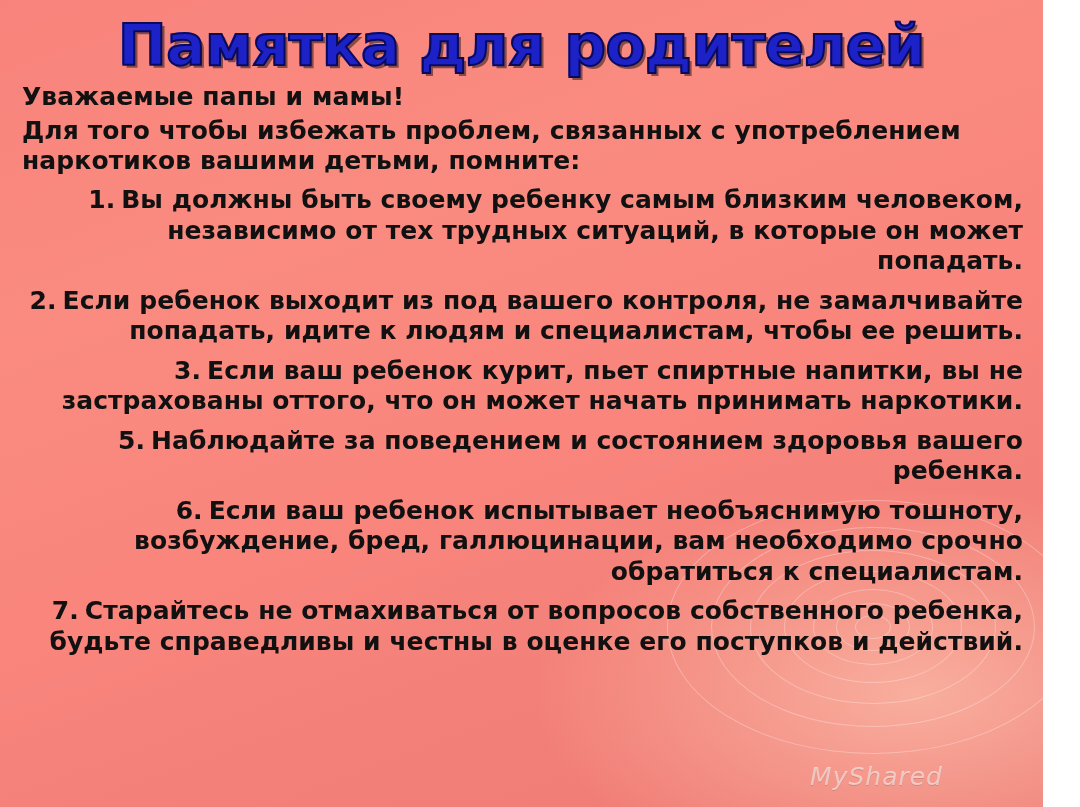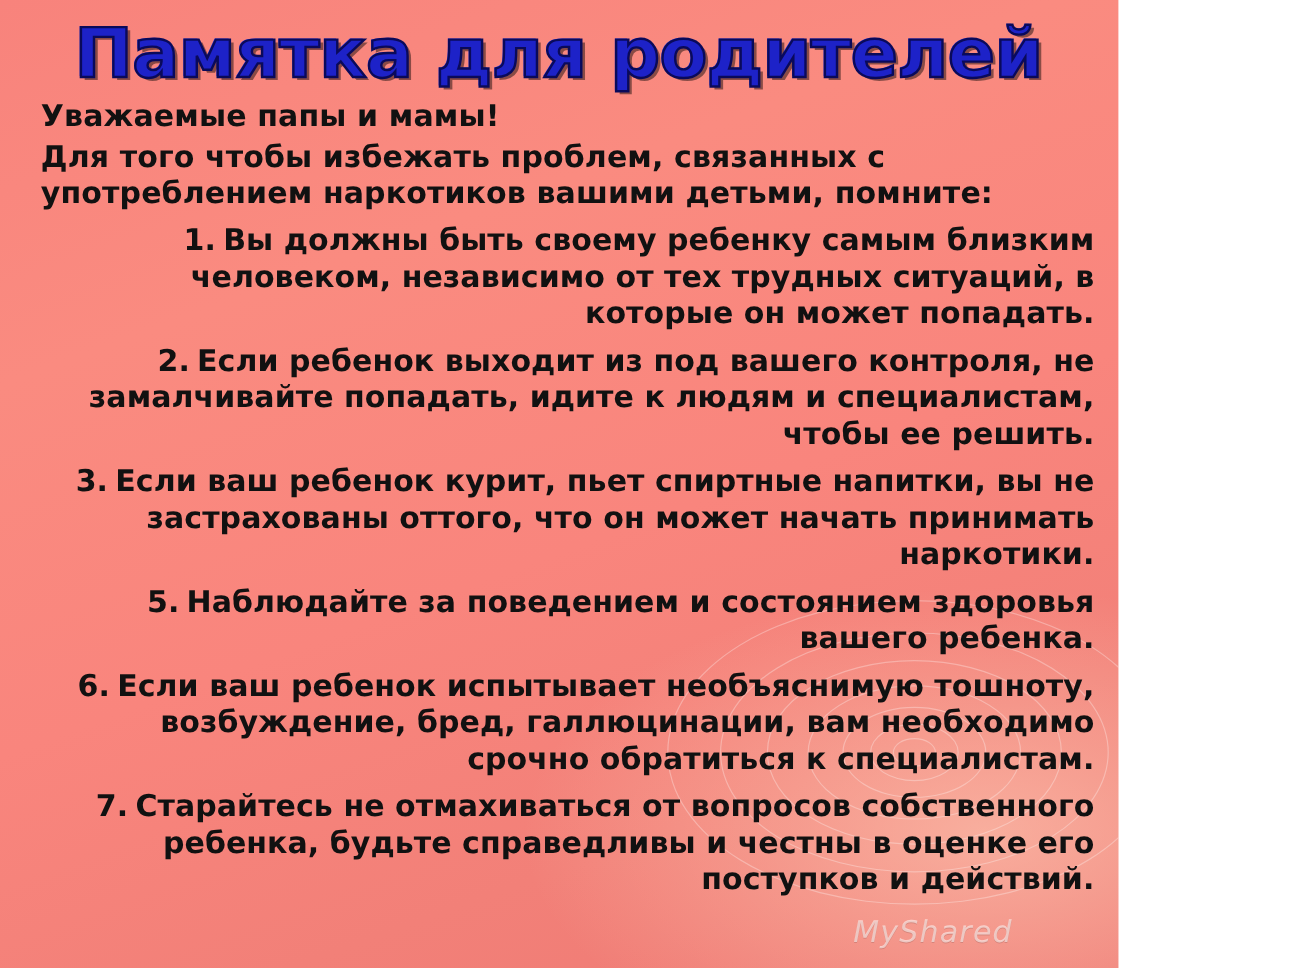--- a/index.html
+++ b/index.html
@@ -7,21 +7,21 @@
     padding: 0;
   }
   body {
     width: 1080px;
     height: 807px;
     overflow: hidden;
     font-family: "DejaVu Sans", sans-serif;
   }
   .slide {
     position: relative;
-    width: 932px;
+    width: 1043px;
     height: 807px;
     box-sizing: border-box;
     background:
       radial-gradient(ellipse 620px 330px at 88% 86%, rgba(255,214,190,0.55) 0%, rgba(255,214,190,0.0) 62%),
       linear-gradient(160deg, #f8837c 0%, #fa8b80 28%, #f9857d 55%, #f28078 78%, #ef7a74 100%);
     overflow: hidden;
   }
   
   .ripples {
     position: absolute;
@@ -65,21 +65,20 @@
     -webkit-text-stroke: 2px #0a0a5a;
     text-shadow:
       3px 3px 0 rgba(0,0,0,0.45),
       -1px -1px 0 #3a40e8;
     transform: scaleX(1.02);
   }
   .body {
     position: relative;
     padding: 0 20px 0 22px;
     color: #111111;
-    margin-left: 12px;
   }
   .lead {
     font-size: 25px;
     line-height: 30px;
     font-weight: bold;
     margin: 4px 0 2px 0;
     letter-spacing: 0.1px;
   }
   .lead.sub {
     margin-top: 4px;
@@ -90,21 +89,21 @@
     font-weight: bold;
     margin: 9px 0 0 0;
     letter-spacing: 0.05px;
     text-align: right;
   }
   .item .num {
     margin-right: 6px;
   }
   .watermark {
     position: absolute;
-    right: 88px;
+    right: 100px;
     bottom: 16px;
     font-size: 25px;
     font-style: italic;
     color: rgba(255,255,255,0.55);
     letter-spacing: 1px;
     text-shadow: 0 1px 0 rgba(0,0,0,0.12);
     pointer-events: none;
     white-space: nowrap;
   }
 </style>

